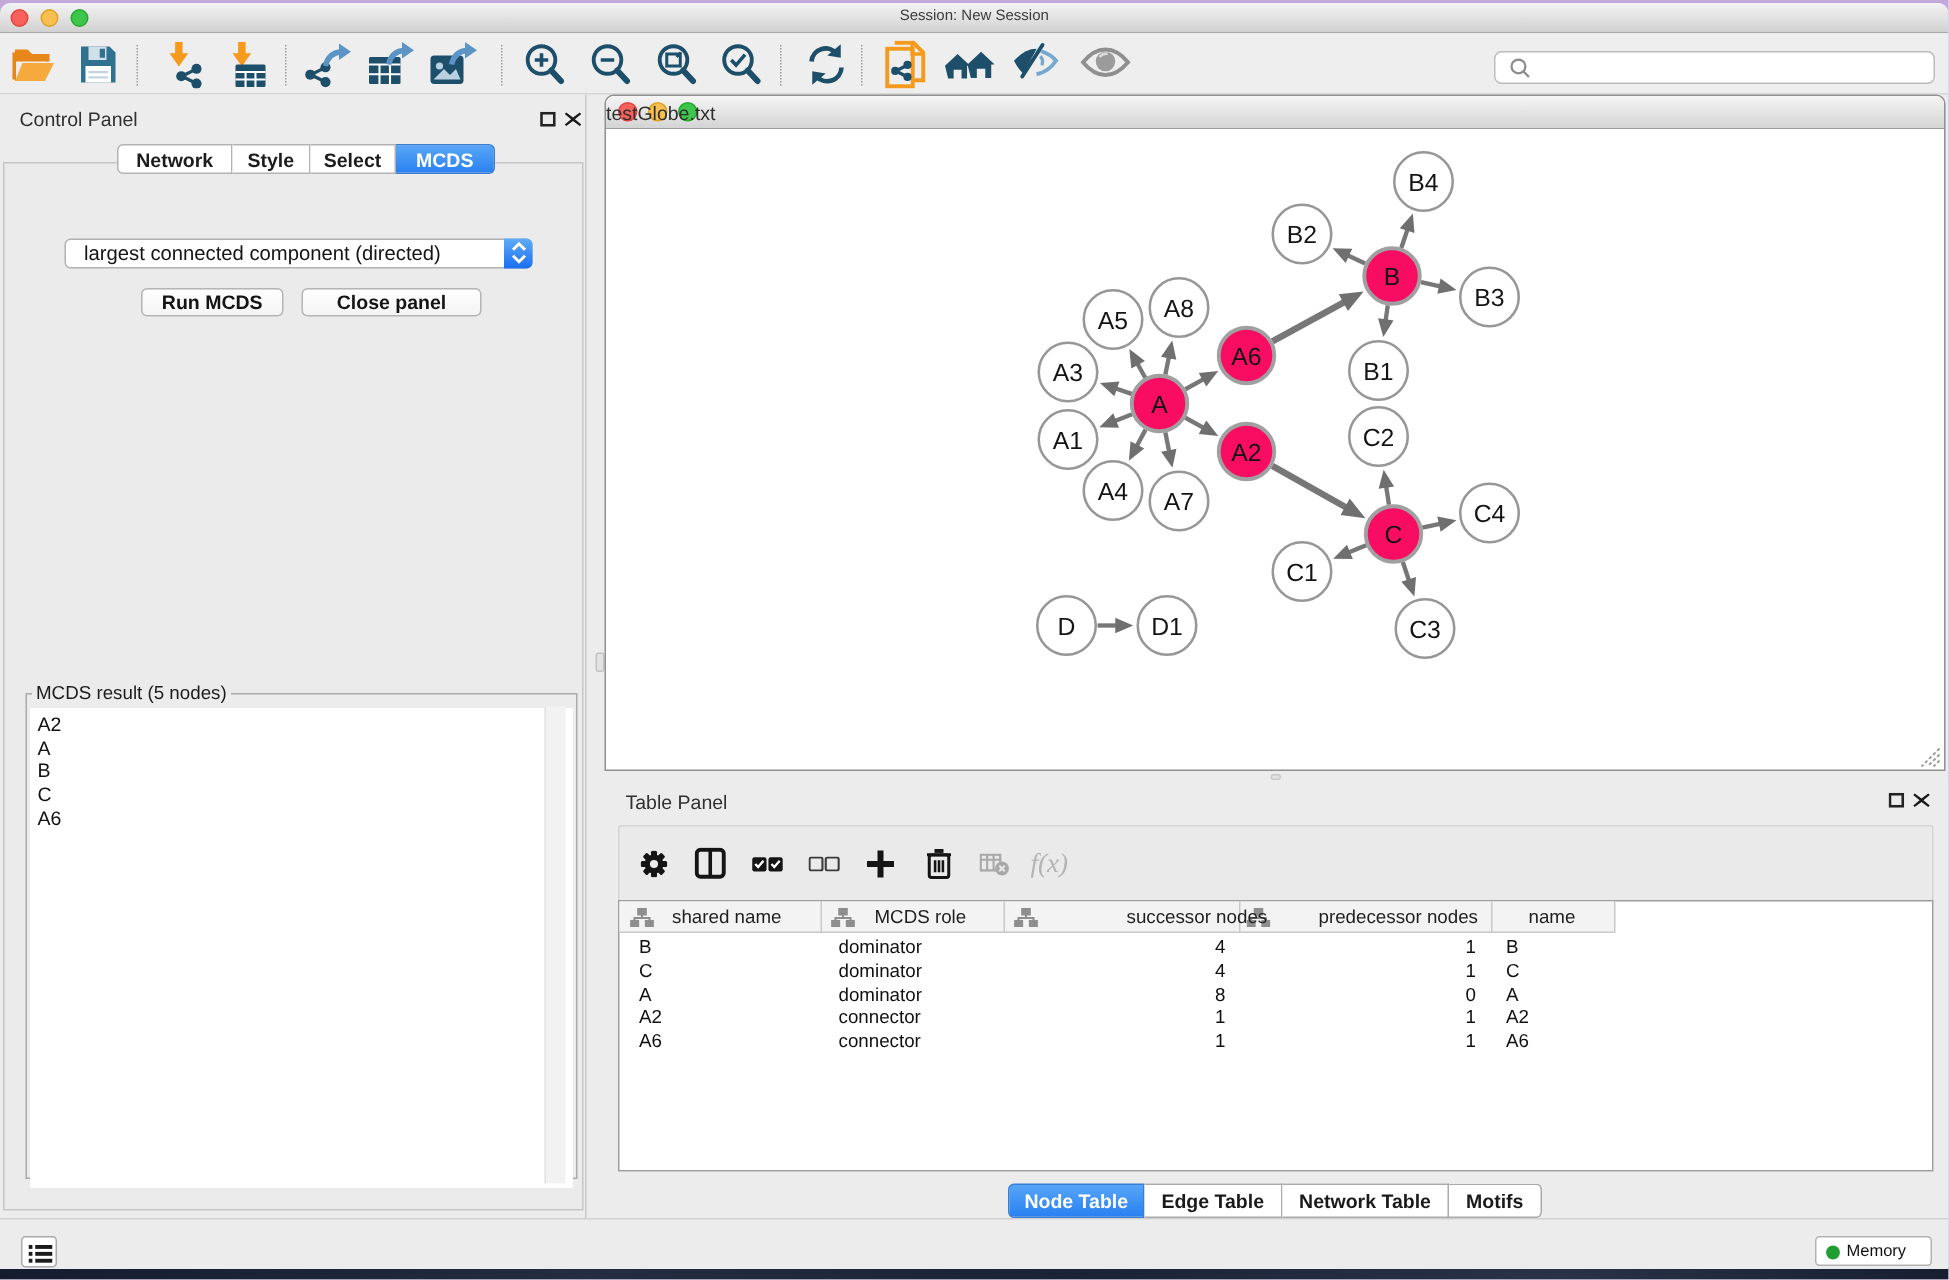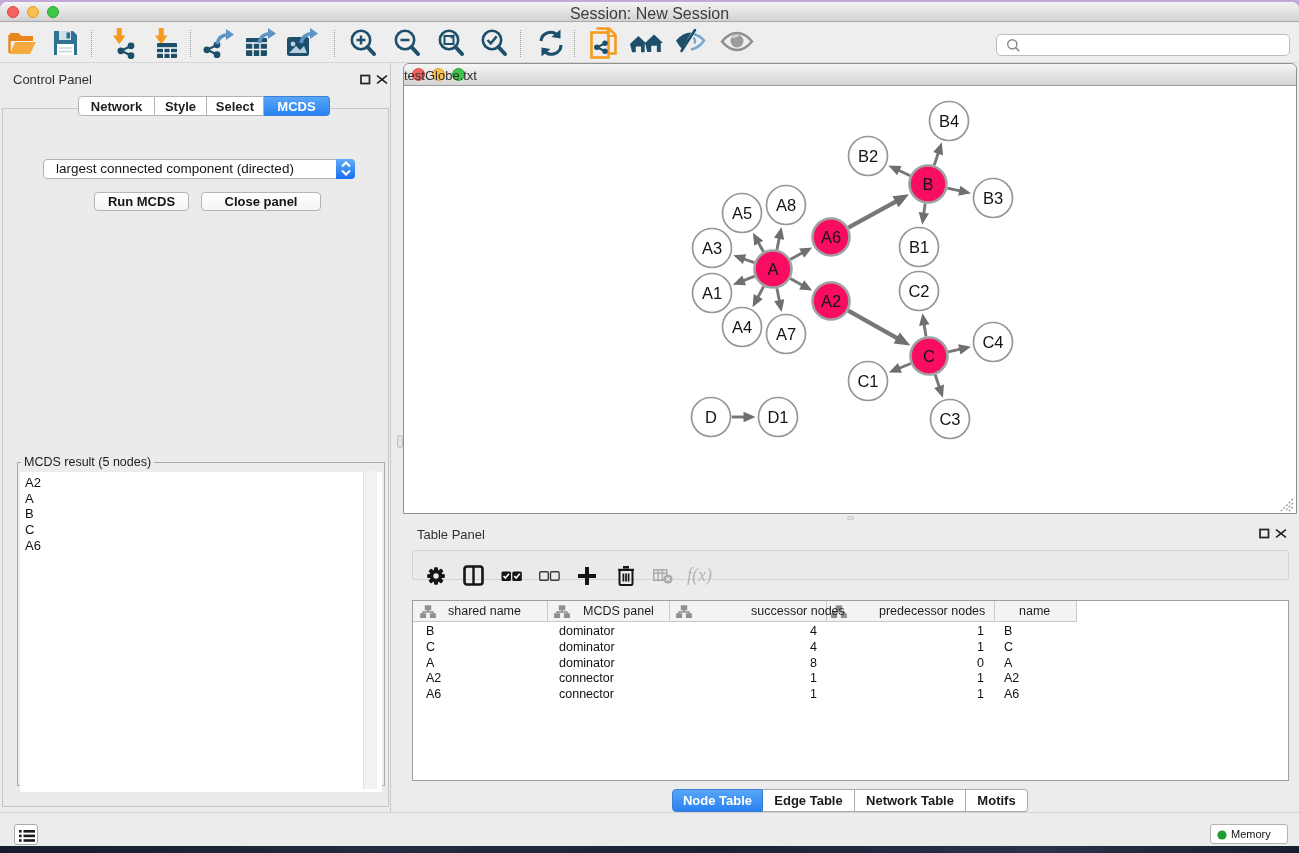--- a/index.html
+++ b/index.html
@@ -2,21 +2,21 @@
 <html><head><meta charset="utf-8">
 <style>
 *{margin:0;padding:0;box-sizing:border-box;}
 html,body{width:1299px;height:853px;overflow:hidden;}
 body{font-family:"Liberation Sans",sans-serif;background:#c3a9da;position:relative;}
 .abs{position:absolute;}
 #bottomdesk{left:0;right:0;bottom:0;height:8px;background:linear-gradient(90deg,#141c2e,#232c40 30%,#1a2236 55%,#2a3248 80%,#161e30);}
 #appwin{left:0;top:2px;width:1299px;height:844px;background:#ececec;border-radius:7px 7px 0 0;overflow:hidden;}
 #titlebar{left:0;top:0;width:100%;height:20px;background:linear-gradient(#f3f3f3,#dcdcdc 70%,#d2d2d2);border-bottom:1px solid #a9a9a9;border-radius:7px 7px 0 0;}
 .tl{width:12px;height:12px;border-radius:50%;top:4px;}
-#title{width:100%;text-align:center;top:3px;font-size:16px;color:#3c3c3c;}
+#title{width:100%;text-align:center;top:3px;font-size:10px;color:#3c3c3c;}
 #toolbar{left:0;top:21px;width:100%;height:40px;background:#eeeeee;border-bottom:1px solid #d6d6d6;}
 .sep{top:7px;height:27px;width:0;border-left:1px dotted #9a9a9a;}
 #searchbox{left:996px;top:11px;width:294px;height:22px;background:#fff;border:1px solid #bcbcbc;border-radius:5px;}
 
 #cpanel{left:0;top:61px;width:391px;height:750px;background:#ececec;border-right:1px solid #c9c9c9;}
 .ptitle{font-size:13px;color:#303030;}
 #cp-pane{left:2px;top:45px;width:387px;height:699px;background:#ebebeb;border:1px solid #c6c6c6;}
 .tabs{top:33px;height:20px;display:flex;}
 .tab{background:#fff;border:1px solid #b3b3b3;border-left:none;font-size:13px;font-weight:600;color:#1c1c1c;text-align:center;line-height:19px;position:relative;z-index:5;}
 .tab.first{border-left:1px solid #b3b3b3;border-radius:4px 0 0 4px;}
@@ -29,21 +29,21 @@
 fieldset#mcdsgrp{left:17px;top:392px;width:368px;height:331px;border:1px solid #ababab;background:#ececec;}
 #mcdsgrp legend{font-size:12.5px;color:#1c1c1c;margin-left:3px;padding:0 3px;}
 #mcdslist{left:2px;top:3px;width:362px;height:320px;background:#fff;font-size:13px;line-height:15.7px;padding:3px 0 0 5px;color:#111;}
 #mcdssb{right:7px;top:2px;width:14px;height:318px;background:#f2f2f2;border-left:1px solid #e0e0e0;}
 
 #netwin{left:403px;top:61px;width:894px;height:451px;background:#fff;border:1px solid #919191;border-radius:6px 6px 0 0;}
 #nettb{left:0;top:0;width:100%;height:22px;background:linear-gradient(#f5f5f5,#dddddd 75%,#d4d4d4);border-bottom:1px solid #9c9c9c;border-radius:6px 6px 0 0;}
 #nettitle{width:100%;text-align:left;top:4px;font-size:13px;color:#2e2e2e;}
 
 #tpanel{left:403px;top:518px;width:896px;height:293px;background:#ececec;}
-#ttool{left:9px;top:30px;width:877px;height:30px;background:#eaeaea;border:1px solid #d4d4d4;border-radius:2px;}
+#ttool{left:9px;top:30px;width:877px;height:51px;background:#eaeaea;border:1px solid #d4d4d4;border-radius:2px;}
 #tblbox{left:9px;top:80px;width:877px;height:181px;background:#fff;border:1px solid #9e9e9e;}
 #thead{left:0;top:0;width:663px;height:21px;background:#f3f3f3;border-bottom:1px solid #c9c9c9;}
 .hsep{top:0;height:21px;width:0;border-right:1px solid #c9c9c9;}
 .hcell{top:3px;font-size:12.5px;color:#1f1f1f;}
 .trow{font-size:12.5px;color:#111;height:15.8px;}
 .cell{position:absolute;}
 .btabs{top:269px;height:22px;}
 .btab{background:#fff;border:1px solid #ababab;border-left:none;font-size:13px;font-weight:600;color:#1a1a1a;text-align:center;line-height:21px;}
 .btab.sel{background:linear-gradient(#57a5f7,#2981f1);border-color:#3a7fd6;color:#fff;}
 
@@ -425,21 +425,21 @@
         </svg>
         <svg width="16" height="13" viewBox="0 0 16 13" class="abs" style="left:418px;top:4px;">
           <g fill="none" stroke="#8e8e8e" stroke-width="1.4">
             <rect x="5.5" y="1" width="5" height="3.6" fill="#8e8e8e"></rect>
             <path d="M8 4.5 L8 7 M3 10 L3 7 L13 7 L13 10"></path>
             <rect x="0.8" y="9" width="4.6" height="3.4" fill="#8e8e8e"></rect>
             <rect x="10.6" y="9" width="4.6" height="3.4" fill="#8e8e8e"></rect>
           </g>
         </svg>
         <div class="abs hcell" style="left:35px;">shared name</div>
-        <div class="abs hcell" style="left:170px;">MCDS panel</div>
+        <div class="abs hcell" style="left:170px;">MCDS role</div>
         <div class="abs hcell" style="left:290px;margin-left:48px;">successor nodes</div>
         <div class="abs hcell" style="left:447px;padding-left:19px;">predecessor nodes</div>
         <div class="abs hcell" style="left:606px;">name</div>
       <div class="abs trow" style="left:0;top:23.0px;width:673px;">
 <span class="cell" style="left:13px;">B</span>
 <span class="cell" style="left:146px;">dominator</span>
 <span class="cell" style="left:330px;width:74px;text-align:right;">4</span>
 <span class="cell" style="left:500px;width:71px;text-align:right;">1</span>
 <span class="cell" style="left:591px;">B</span>
 </div>

